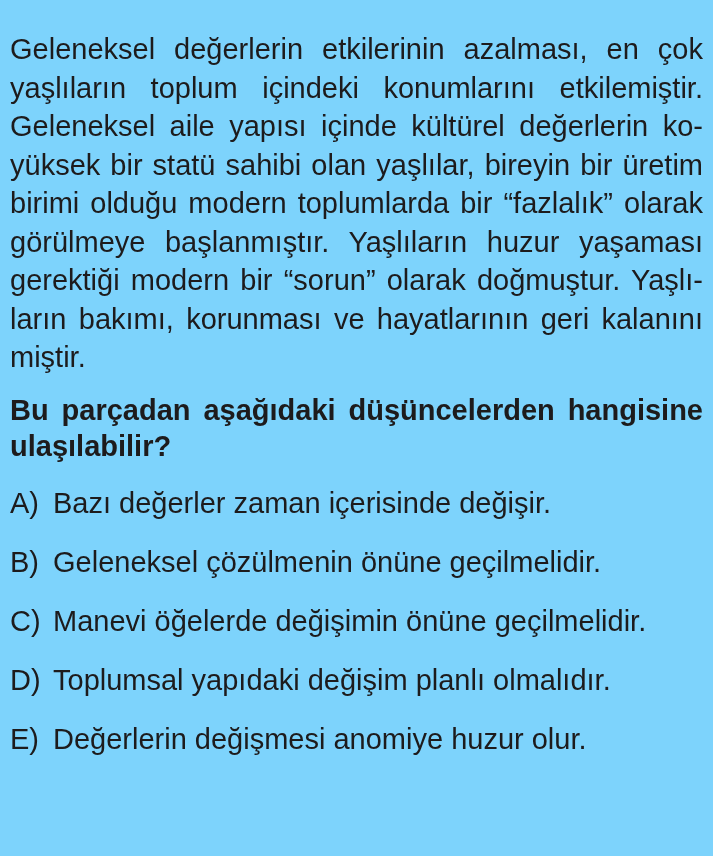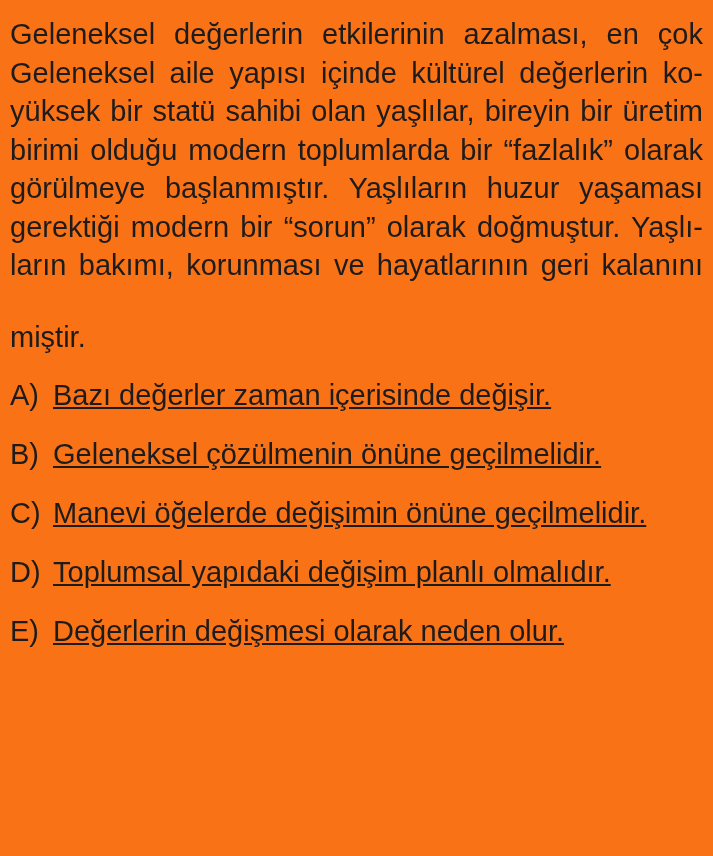--- a/index.html
+++ b/index.html
@@ -5,39 +5,38 @@
   html, body {
     margin: 0;
     padding: 0;
     background: #ffffff;
   }
   .page {
     position: relative;
     width: 713px;
     height: 856px;
     box-sizing: border-box;
-    padding: 15px 10px 0 10px;
-    background: #f97316;
+    padding: 30px 10px 0 10px;
+    background: #7dd3fc;
     color: #1d1b1c;
     font-family: "Liberation Sans", sans-serif;
     overflow: hidden;
   }
   .passage {
     font-size: 29px;
     line-height: 38.5px;
     letter-spacing: 0px;
   }
   .passage .pline {
     text-align: justify;
     text-align-last: justify;
     white-space: nowrap;
   }
   .passage .pline:last-child {
     text-align-last: left;
-    margin-top: 33px;
   }
   .question {
     margin-top: 15px;
     font-size: 29px;
     font-weight: bold;
     line-height: 36px;
   }
   .question .qline {
     text-align: justify;
     text-align-last: justify;
@@ -55,56 +54,60 @@
     font-size: 29px;
     line-height: 38px;
     margin-bottom: 21px;
   }
   .option .letter {
     flex: 0 0 43px;
     width: 43px;
   }
   .option .text {
     flex: 1 1 auto;
-    text-decoration: underline;
   }
 </style>
 </head>
 <body>
 
 <div class="page">
 
   <div class="passage">
     <div class="pline">Geleneksel değerlerin etkilerinin azalması, en çok</div>
+    <div class="pline">yaşlıların toplum içindeki konumlarını etkilemiştir.</div>
     <div class="pline">Geleneksel aile yapısı içinde kültürel değerlerin ko-</div>
     <div class="pline">yüksek bir statü sahibi olan yaşlılar, bireyin bir üretim</div>
     <div class="pline">birimi olduğu modern toplumlarda bir “fazlalık” olarak</div>
     <div class="pline">görülmeye başlanmıştır. Yaşlıların huzur yaşaması</div>
     <div class="pline">gerektiği modern bir “sorun” olarak doğmuştur. Yaşlı-</div>
     <div class="pline">ların bakımı, korunması ve hayatlarının geri kalanını</div>
     <div class="pline">miştir.</div>
   </div>
 
+  <div class="question">
+    <div class="qline">Bu parçadan aşağıdaki düşüncelerden hangisine</div>
+    <div class="qline">ulaşılabilir?</div>
+  </div>
 
   <div class="options">
     <div class="option">
       <span class="letter">A)</span>
       <span class="text">Bazı değerler zaman içerisinde değişir.</span>
     </div>
     <div class="option">
       <span class="letter">B)</span>
       <span class="text">Geleneksel çözülmenin önüne geçilmelidir.</span>
     </div>
     <div class="option">
       <span class="letter">C)</span>
       <span class="text">Manevi öğelerde değişimin önüne geçilmelidir.</span>
     </div>
     <div class="option">
       <span class="letter">D)</span>
       <span class="text">Toplumsal yapıdaki değişim planlı olmalıdır.</span>
     </div>
     <div class="option">
       <span class="letter">E)</span>
-      <span class="text">Değerlerin değişmesi olarak neden olur.</span>
+      <span class="text">Değerlerin değişmesi anomiye huzur olur.</span>
     </div>
   </div>
 
 </div>
 
 </body></html>

